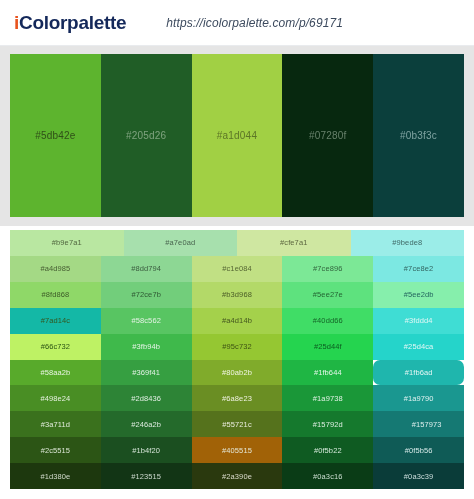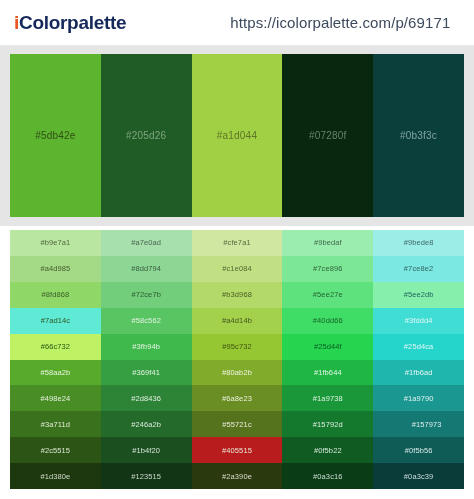--- a/index.html
+++ b/index.html
@@ -21,36 +21,36 @@
 
   
   .header {
     height: 46px;
     flex: 0 0 46px;
     background: #ffffff;
     display: flex;
     align-items: center;
     padding: 0 14px;
     border-bottom: 1px solid #e9ebee;
-    gap: 36px;
   }
   .brand {
     font-size: 19px;
     font-weight: bold;
     letter-spacing: -0.3px;
     white-space: nowrap;
   }
   .brand .brand-i { color: #e8541f; }
   .brand .brand-rest { color: #14285a; }
   .url {
-    margin-left: 68px;
-    font-size: 15px;
+    margin-left: 40px;
+    font-size: 12px;
     color: #3c4a5e;
     white-space: nowrap;
     letter-spacing: 0.1px;
+    font-style: italic;
   }
 
   
   .strip-wrap {
     flex: 0 0 180px;
     padding: 8px 10px 9px 10px;
     background: #e5e5e5;
   }
   .strip {
     height: 100%;
@@ -136,23 +136,20 @@
         <div class="grid-row">
           <div class="grid-cell" style="background: rgb(185, 231, 161);">
             <span class="grid-label" style="color: rgb(80, 102, 63);">#b9e7a1</span>
           </div>
           <div class="grid-cell" style="background: rgb(167, 224, 173);">
             <span class="grid-label" style="color: rgb(74, 102, 80);">#a7e0ad</span>
           </div>
           <div class="grid-cell" style="background: rgb(207, 231, 161);">
             <span class="grid-label" style="color: rgb(92, 102, 63);">#cfe7a1</span>
           </div>
-          <div class="grid-cell" style="background: rgb(155, 237, 175);">
-            <span class="grid-label" style="color: rgb(65, 107, 77);">#9bedaf</span>
-          </div>
           <div class="grid-cell" style="background: rgb(155, 237, 232);">
             <span class="grid-label" style="color: rgb(65, 107, 104);">#9bede8</span>
           </div>
         </div>
         <div class="grid-row">
           <div class="grid-cell" style="background: rgb(164, 217, 133);">
             <span class="grid-label" style="color: rgb(71, 94, 51);">#a4d985</span>
           </div>
           <div class="grid-cell" style="background: rgb(141, 215, 148);">
             <span class="grid-label" style="color: rgb(60, 94, 65);">#8dd794</span>
@@ -178,21 +175,21 @@
             <span class="grid-label" style="color: rgb(76, 94, 40);">#b3d968</span>
           </div>
           <div class="grid-cell" style="background: rgb(94, 226, 126);">
             <span class="grid-label" style="color: rgb(36, 102, 51);">#5ee27e</span>
           </div>
           <div class="grid-cell" style="background: #86efac;">
             <span class="grid-label" style="color: rgb(36, 102, 95);">#5ee2db</span>
           </div>
         </div>
         <div class="grid-row">
-          <div class="grid-cell" style="background: #5eead4;">
+          <div class="grid-cell" style="background: #14b8a6;">
             <span class="grid-label" style="color: rgb(51, 87, 31);">#7ad14c</span>
           </div>
           <div class="grid-cell" style="background: rgb(88, 197, 98);">
             <span class="grid-label" style="color: rgb(227, 242, 227);">#58c562</span>
           </div>
           <div class="grid-cell" style="background: rgb(164, 209, 75);">
             <span class="grid-label" style="color: rgb(68, 87, 31);">#a4d14b</span>
           </div>
           <div class="grid-cell" style="background: rgb(64, 221, 102);">
             <span class="grid-label" style="color: rgb(21, 102, 40);">#40dd66</span>
@@ -224,21 +221,21 @@
           </div>
           <div class="grid-cell" style="background: rgb(54, 159, 65);">
             <span class="grid-label" style="color: rgb(227, 242, 229);">#369f41</span>
           </div>
           <div class="grid-cell" style="background: rgb(128, 171, 43);">
             <span class="grid-label" style="color: rgb(240, 245, 227);">#80ab2b</span>
           </div>
           <div class="grid-cell" style="background: rgb(31, 182, 68);">
             <span class="grid-label" style="color: rgb(227, 246, 232);">#1fb644</span>
           </div>
-          <div class="grid-cell" style="background: rgb(31, 182, 173);">
+          <div class="grid-cell" style="background: rgb(31, 182, 173); border-radius: 7px;">
             <span class="grid-label" style="color: rgb(227, 246, 244);">#1fb6ad</span>
           </div>
         </div>
         <div class="grid-row">
           <div class="grid-cell" style="background: rgb(73, 142, 36);">
             <span class="grid-label" style="color: rgb(230, 241, 224);">#498e24</span>
           </div>
           <div class="grid-cell" style="background: rgb(45, 132, 54);">
             <span class="grid-label" style="color: rgb(224, 238, 226);">#2d8436</span>
           </div>
@@ -269,21 +266,21 @@
             <span class="grid-label" style="color: rgb(220, 238, 237); padding-left: 16px;">#157973</span>
           </div>
         </div>
         <div class="grid-row">
           <div class="grid-cell" style="background: rgb(44, 85, 21);">
             <span class="grid-label" style="color: rgb(219, 230, 213);">#2c5515</span>
           </div>
           <div class="grid-cell" style="background: rgb(27, 79, 32);">
             <span class="grid-label" style="color: rgb(213, 228, 215);">#1b4f20</span>
           </div>
-          <div class="grid-cell" style="background: #b91c1c;">
+          <div class="grid-cell" style="background: #a16207;">
             <span class="grid-label" style="color: rgb(228, 230, 213);">#405515</span>
           </div>
           <div class="grid-cell" style="background: rgb(15, 91, 34);">
             <span class="grid-label" style="color: rgb(213, 232, 218);">#0f5b22</span>
           </div>
           <div class="grid-cell" style="background: rgb(15, 91, 86);">
             <span class="grid-label" style="color: rgb(213, 232, 231);">#0f5b56</span>
           </div>
         </div>
         <div class="grid-row">

